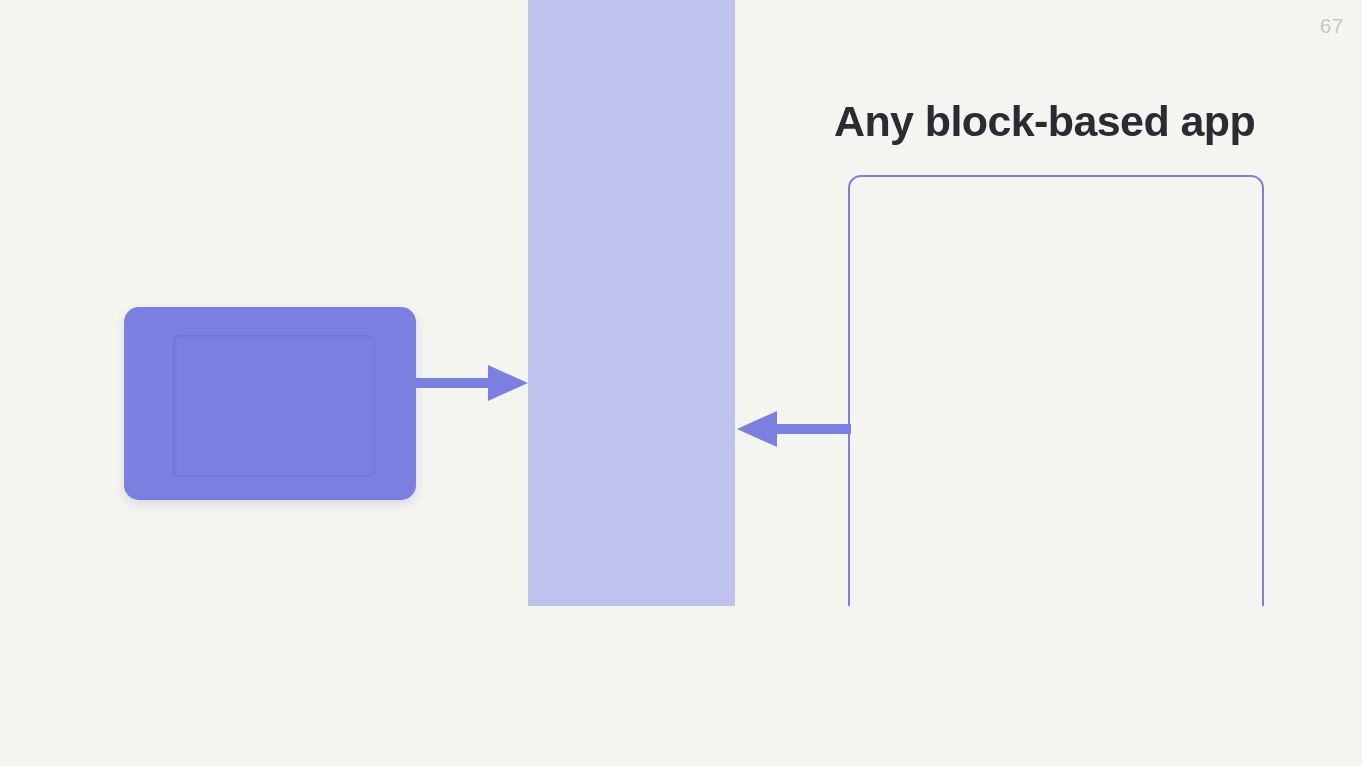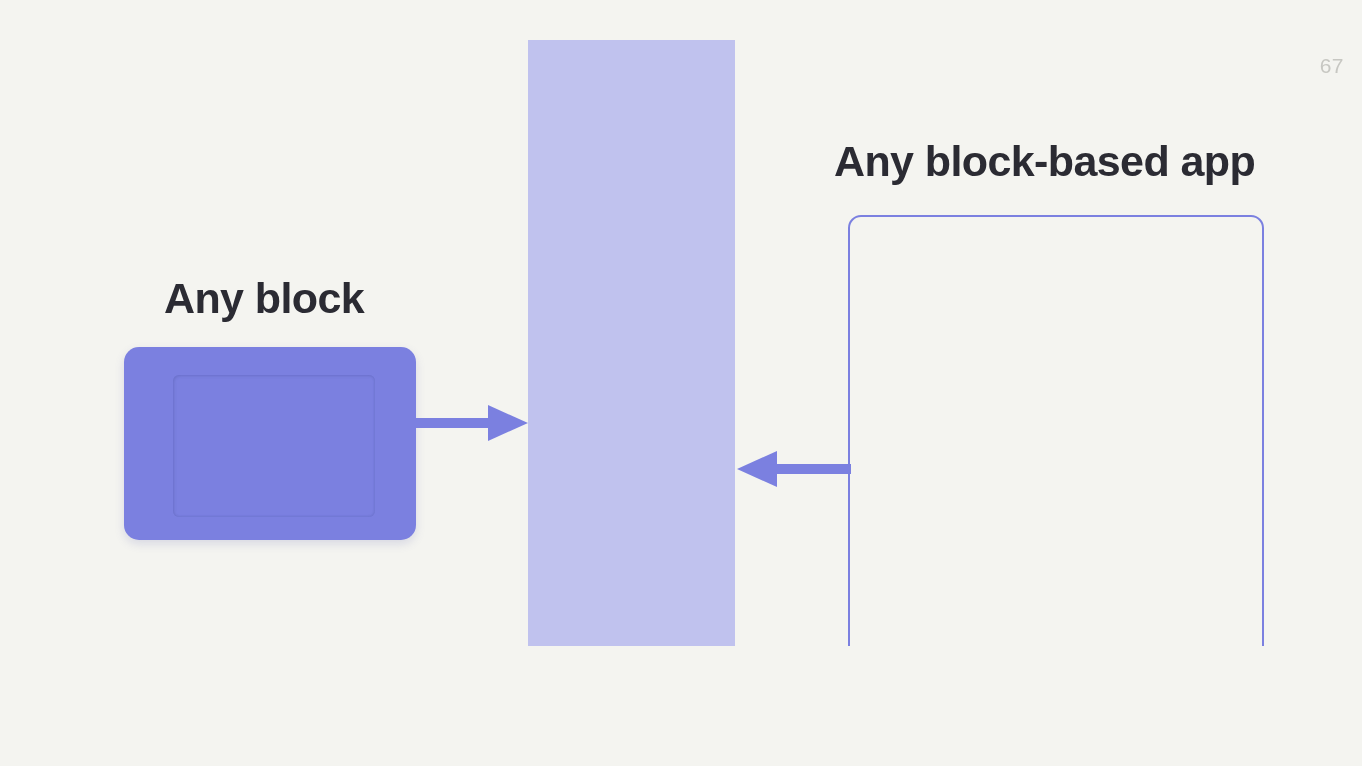--- a/index.html
+++ b/index.html
@@ -10,21 +10,20 @@
   }
   body {
     font-family: "Liberation Sans", sans-serif;
   }
   #slide {
     position: relative;
     width: 1362px;
     height: 606px;
     background: #f4f4f0;
     overflow: hidden;
-    margin-top: 40px;
   }
 
   
   .center-band {
     position: absolute;
     left: 528px;
     top: 0;
     width: 207px;
     height: 766px;
     background: #c0c2ee;
@@ -109,21 +108,20 @@
 </style>
 </head>
 <body>
 
 <div id="slide">
 
   <div class="center-band"></div>
 
   <div class="page-number">67</div>
 
-  <div class="heading heading-left">Any block</div>
 
   <div class="block">
     <div class="block-inner"></div>
   </div>
 
   <div class="heading heading-right">Any block-based app</div>
 
   <div class="app-box"></div>
 
   <svg class="arrow arrow-right" width="116" height="46" viewBox="0 0 116 46">

